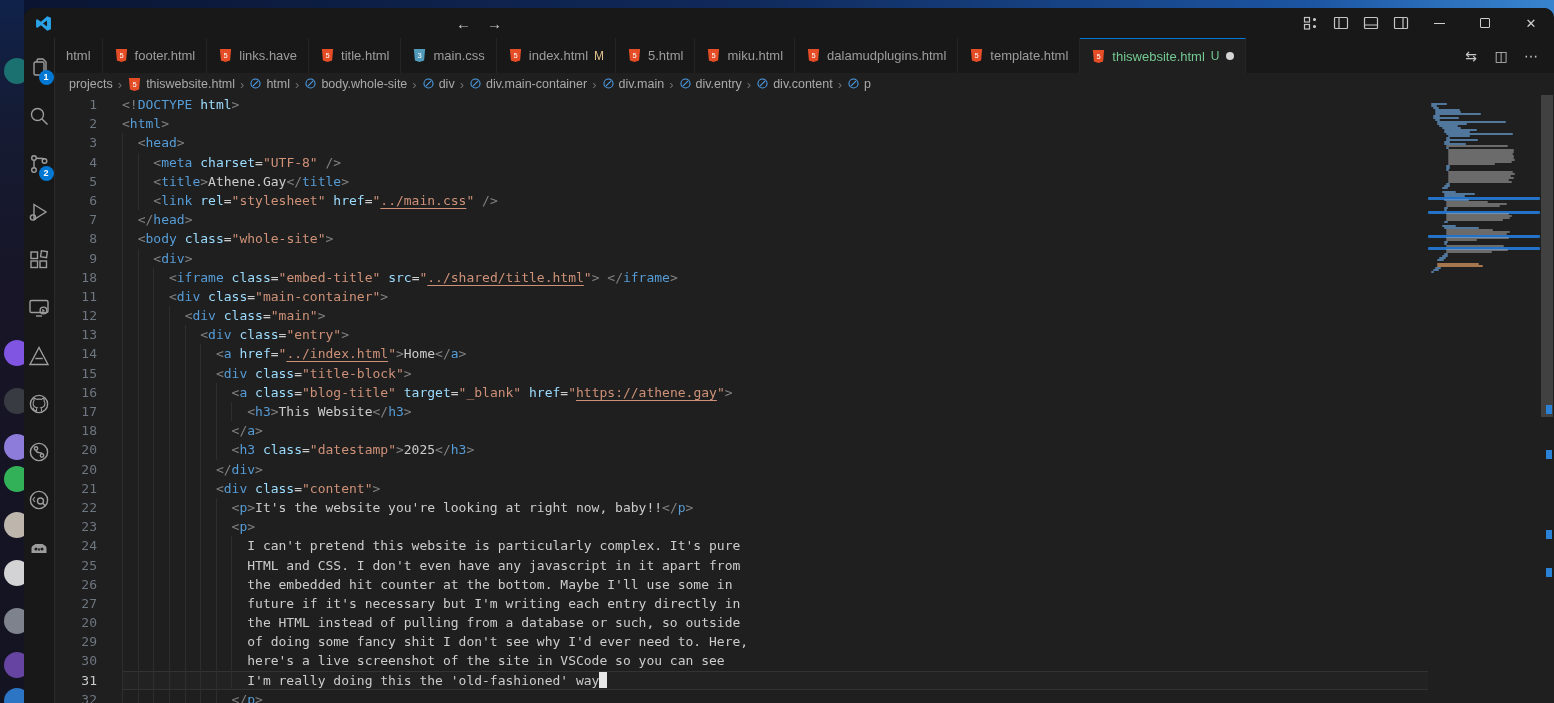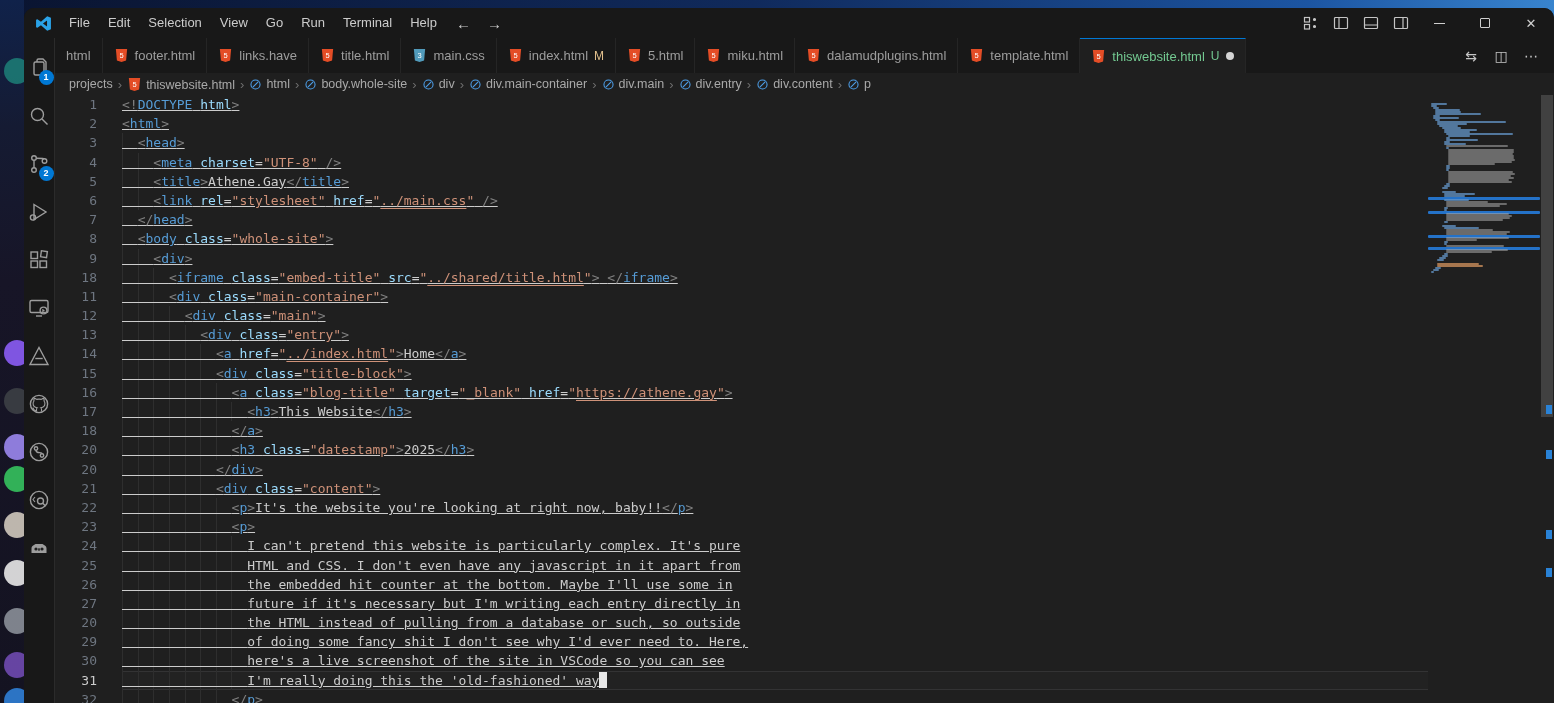--- a/index.html
+++ b/index.html
@@ -44,30 +44,30 @@
   .tab .mod-badge { color:#e2c08d; font-size:12px; }
   .tab .u-badge { color:#73c991; font-size:12px; }
   .tab .dirty-dot { width:8px; height:8px; border-radius:50%; background:#d4d4d4; }
   #tab-actions { margin-left:auto; display:flex; align-items:center; gap:4px; padding-right:10px; color:#c5c5c5; }
   .tab-act-ic { width:26px; height:26px; display:flex; align-items:center; justify-content:center; font-size:14px; }
   .ficon { width:15px; height:15px; flex:none; }
   
   #breadcrumbs { position:absolute; left:31px; right:0; top:65px; height:22px; background:#1f1f1f;
     display:flex; align-items:center; padding-left:14px; font-size:12.5px; color:#a9a9a9; gap:2px; }
   .bc-sep { color:#6e6e6e; padding:0 3px; font-size:13px; }
-  .bc-item { display:flex; align-items:flex-end; gap:4px; }
+  .bc-item { display:flex; align-items:flex-start; gap:4px; }
   .sym-ic { width:13px; height:13px; }
   
   #editor { position:absolute; left:31px; right:0; top:87px; bottom:0; background:#1f1f1f; }
   #code-rows { position:absolute; left:0; top:0; right:126px; bottom:0; overflow:hidden; }
   .crow { display:flex; height:19.2px; position:relative; }
   .gutter { width:67px; flex:none; text-align:right; padding-right:25px; color:#6e7681;
     font:13px "DejaVu Sans Mono", monospace; line-height:19.2px; }
   .crow.cur .gutter { color:#cccccc; }
-  .codecell { position:relative; flex:1; font:13px "DejaVu Sans Mono", monospace; line-height:19.2px; white-space:pre;text-decoration:underline; }
+  .codecell { position:relative; flex:1; font:13px "DejaVu Sans Mono", monospace; line-height:19.2px; white-space:pre; }
   .crow.cur .hl { position:absolute; left:67px; right:0; top:0; bottom:0;
     border-top:1px solid #333334; border-bottom:1px solid #333334; background:rgba(255,255,255,.015); }
   .iguide { position:absolute; top:0; bottom:0; width:1px; background:#2e2e2e; }
   .tk-p{color:#808080} .tk-t{color:#569cd6} .tk-a{color:#9cdcfe} .tk-d{color:#9cdcfe}
   .tk-s{color:#ce9178} .tk-l{color:#ce9178; text-decoration:underline; text-underline-offset:3px;} .tk-x{color:#cccccc}
   .cursor { display:inline-block; width:7.8px; height:16px; background:#e8e8e8; vertical-align:-3px; }
   
   #minimap { position:absolute; right:14px; top:0; width:112px; bottom:0; background:#1f1f1f; }
   .mm-line { position:absolute; height:1.6px; border-radius:1px; }
   #scrollbar { position:absolute; right:0; top:0; width:14px; bottom:0; }
@@ -90,30 +90,20 @@
   <div class="bg-circ" style="top:652px;background:#6f4ab0"></div>
   <div class="bg-circ" style="top:688px;background:#2f7fd6"></div>
 </div>
 
 <div id="win">
 
   <div id="titlebar">
     <svg id="vscode-logo" viewBox="0 0 24 24">
       <path fill="#2aa3e8" d="M17.2 1.6 8.4 9.7 3.4 5.9 1.5 6.8v10.4l1.9.9 5-3.8 8.8 8.1 5.3-2.2V3.8zM17 7.6v8.8L11.2 12z"></path>
     </svg>
-    <div id="menubar" style="display: flex;">
-        <span class="menu-item">File</span>
-        <span class="menu-item">Edit</span>
-        <span class="menu-item">Selection</span>
-        <span class="menu-item">View</span>
-        <span class="menu-item">Go</span>
-        <span class="menu-item">Run</span>
-        <span class="menu-item">Terminal</span>
-        <span class="menu-item">Help</span>
-      </div>
     <div id="nav-arrows">
       <span>←</span>
       <span>→</span>
     </div>
     <div id="tb-right">
       <span class="layout-ic">
         <svg width="16" height="16" viewBox="0 0 16 16" stroke="#c5c5c5" fill="none" stroke-width="1.2">
           <rect x="1.5" y="2.5" width="5" height="4.5"></rect>
             <rect x="1.5" y="9.5" width="5" height="4.5"></rect>
           <circle cx="11.5" cy="4.5" r="1" fill="#c5c5c5"></circle>

